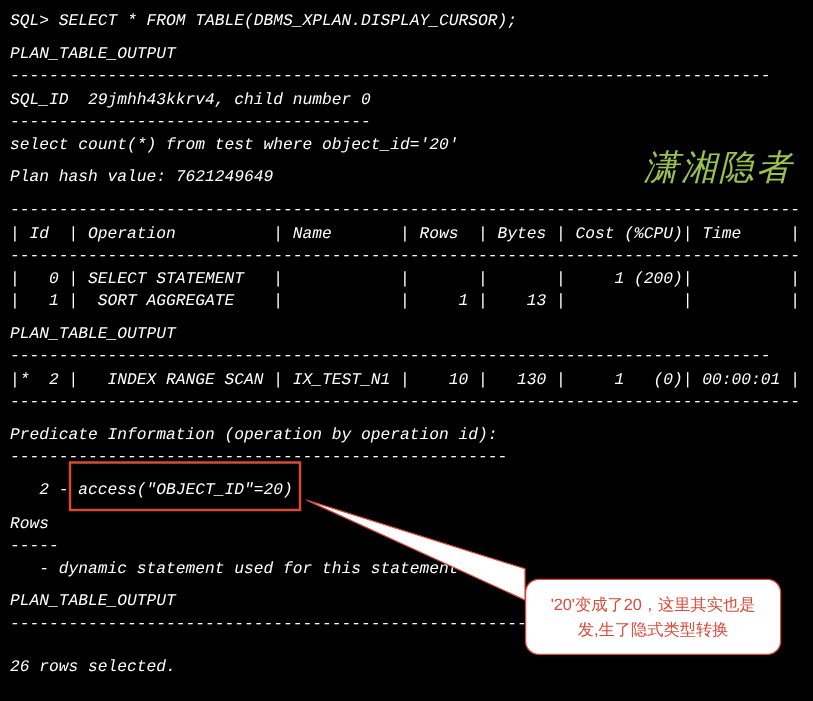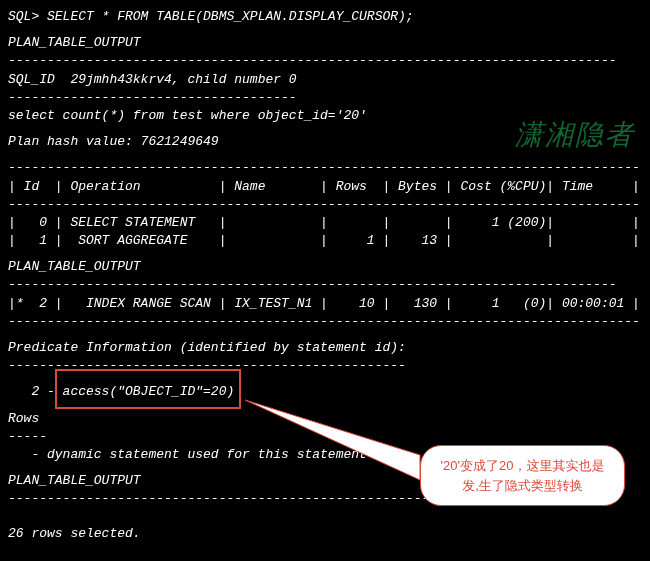--- a/index.html
+++ b/index.html
@@ -13,44 +13,44 @@
       padding: 8px;
       position: relative;
       overflow: hidden;
       line-height: 1.4;
     }
     .line { white-space: pre; font-style: italic; }
     .watermark {
       position: absolute;
       top: 115px;
       right: 15px;
-      color: #15803d;
+      color: #bef264;
       font-family: 'KaiTi', 'STKaiti', serif;
       font-size: 28px;
       font-style: italic;
       opacity: 0.8;
       letter-spacing: 2px;
     }
     .highlight-box {
       position: absolute;
       border: 2px solid #d84a3a;
       top: 369px;
       left: 55px;
       width: 186px;
       height: 40px;
       pointer-events: none;
     }
     .callout-bubble {
       position: absolute;
-      top: 445px;
+      top: 463px;
       left: 420px;
       width: 205px;
       background: #fff;
       border: 1px solid #d84a3a;
-      border-radius: 21px;
+      border-radius: 11px;
       padding: 10px 12px;
       color: #d84a3a;
       font-family: sans-serif;
       font-size: 13px;
       line-height: 1.5;
       text-align: center;
     }
     .callout-tail {
       position: absolute;
       top: 395px;
@@ -78,21 +78,21 @@
 <div class="line">| Id  | Operation          | Name       | Rows  | Bytes | Cost (%CPU)| Time     |</div>
 <div class="line">---------------------------------------------------------------------------------</div>
 <div class="line">|   0 | SELECT STATEMENT   |            |       |       |     1 (200)|          |</div>
 <div class="line">|   1 |  SORT AGGREGATE    |            |     1 |    13 |            |          |</div>
 <div class="gap"></div>
 <div class="line">PLAN_TABLE_OUTPUT</div>
 <div class="line">------------------------------------------------------------------------------</div>
 <div class="line">|*  2 |   INDEX RANGE SCAN | IX_TEST_N1 |    10 |   130 |     1   (0)| 00:00:01 |</div>
 <div class="line">---------------------------------------------------------------------------------</div>
 <div class="gap"></div>
-<div class="line">Predicate Information (identified by statement id):</div>
+<div class="line">Predicate Information (operation by operation id):</div>
 <div class="line">---------------------------------------------------</div>
 <div class="gap"></div>
 <div class="line">   2 - access("OBJECT_ID"=20)</div>
 <div class="gap"></div>
 <div class="line">Rows</div>
 <div class="line">-----</div>
 <div class="line">   - dynamic statement used for this statement</div>
 <div class="gap"></div>
 <div class="line">PLAN_TABLE_OUTPUT</div>
 <div class="line">------------------------------------------------------------------------------</div>

